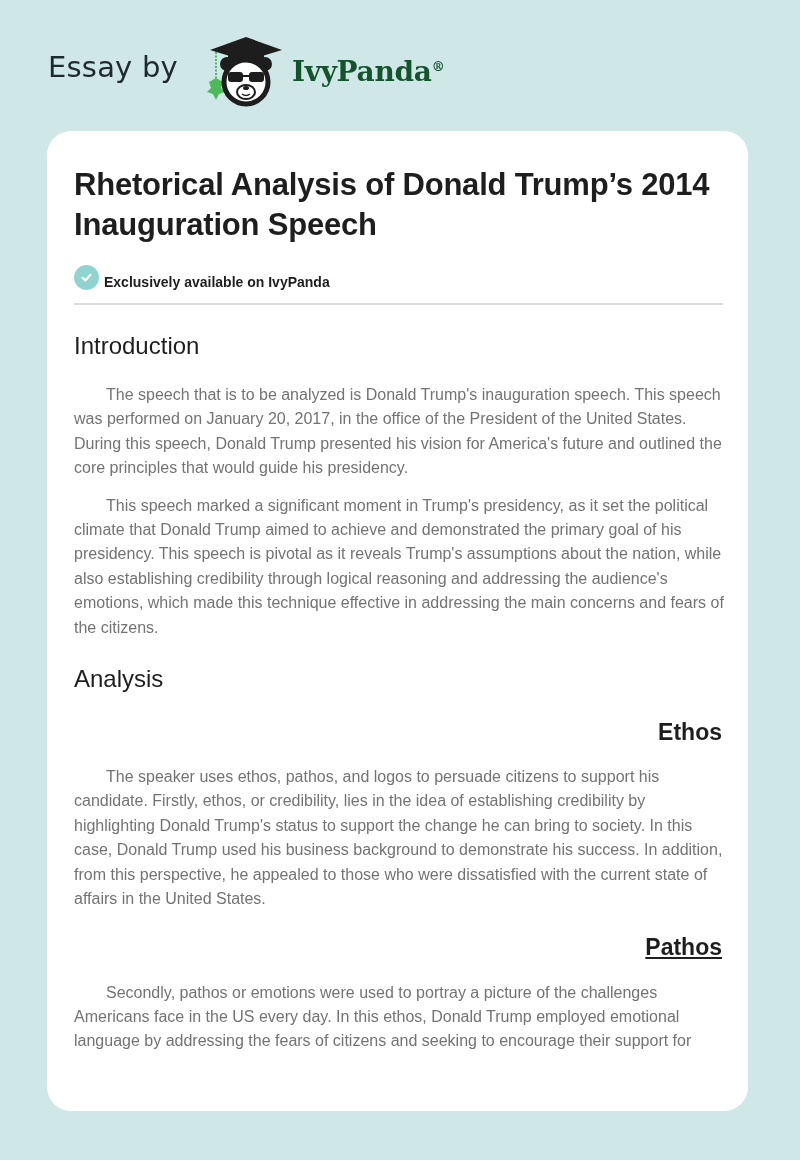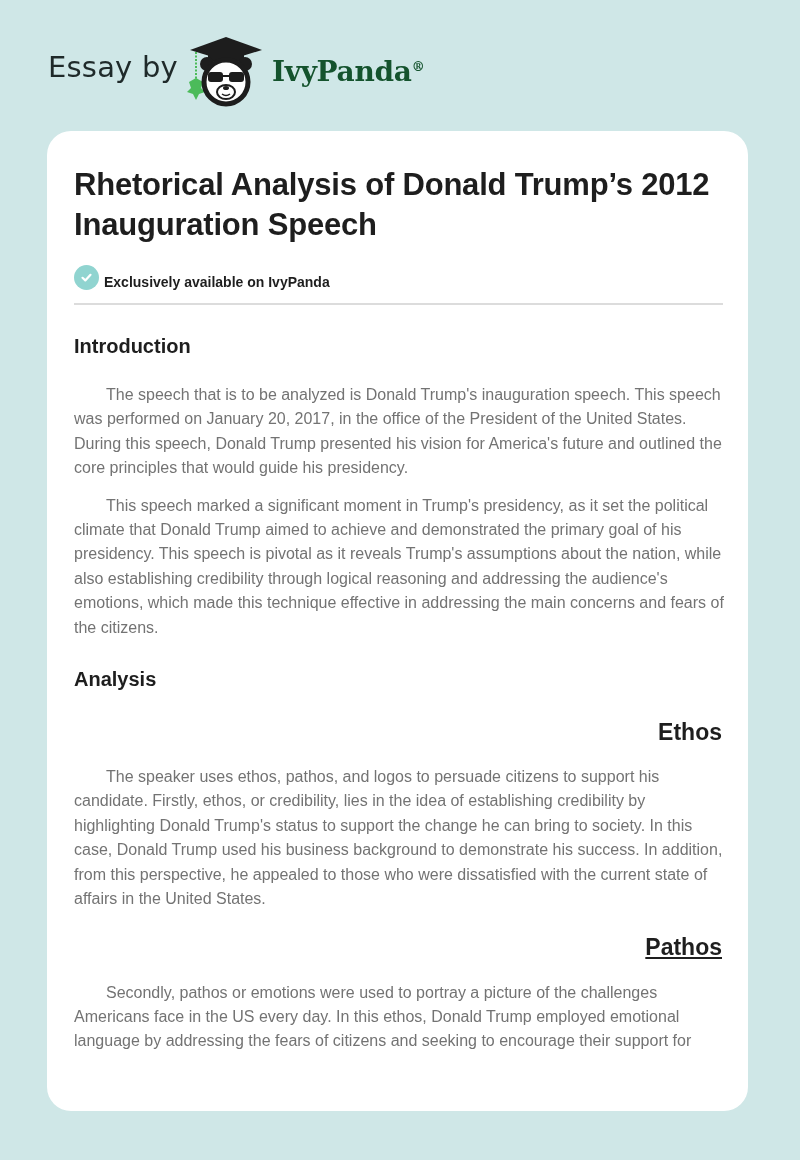--- a/index.html
+++ b/index.html
@@ -21,20 +21,21 @@
       top: 30px;
       height: 80px;
       display: flex;
       align-items: center;
     }
     .brand-prefix {
       font-family: "DejaVu Sans", sans-serif;
       font-size: 29px;
       color: #1f2a2a;
       letter-spacing: 0.2px;
+      margin-right: 20px;
       margin-top: -6px;
     }
     .brand-logo {
       width: 90px;
       height: 80px;
       margin-right: 4px;
     }
     .brand-name {
       font-family: "DejaVu Serif", serif;
       font-weight: bold;
@@ -89,22 +90,22 @@
       font-weight: bold;
       color: #1e1e1e;
     }
     .divider {
       height: 2px;
       background: #dcdcdc;
       margin-top: 13px;
       width: 649px;
     }
     h2.section {
-      font-size: 20px;
-      font-weight: bold;
+      font-size: 24px;
+      font-weight: normal;
       margin: 24px 0 0 0;
       line-height: 34px;
     }
     h3.subsection {
       font-size: 23px;
       font-weight: bold;
       margin: 0;
       line-height: 30px;
       text-align: right;
     }
@@ -142,21 +143,21 @@
 
     <ellipse cx="48" cy="62" rx="9" ry="7" fill="#ffffff" stroke="#1d1d1d" stroke-width="2"></ellipse>
     <ellipse cx="48" cy="58" rx="3" ry="2" fill="#1d1d1d"></ellipse>
     <path d="M44,64 q4,3 8,0" stroke="#1d1d1d" stroke-width="1.5" fill="none"></path>
   </svg>
   <span class="brand-name"><span>IvyPanda</span><span class="brand-reg">®</span></span>
 </div>
 
 <div class="card">
   <div class="card-inner">
-    <h1 class="title">Rhetorical Analysis of Donald Trump’s 2012 Inauguration Speech</h1>
+    <h1 class="title">Rhetorical Analysis of Donald Trump’s 2014 Inauguration Speech</h1>
 
     <div class="exclusive">
       <span class="check-badge">
         <svg width="13" height="13" viewBox="0 0 13 13">
           <path d="M2.5,6.8 L5.3,9.4 L10.5,3.8" stroke="#ffffff" stroke-width="2.2" fill="none" stroke-linecap="round" stroke-linejoin="round"></path>
         </svg>
       </span>
       <span class="exclusive-text">Exclusively available on IvyPanda</span>
     </div>
 

